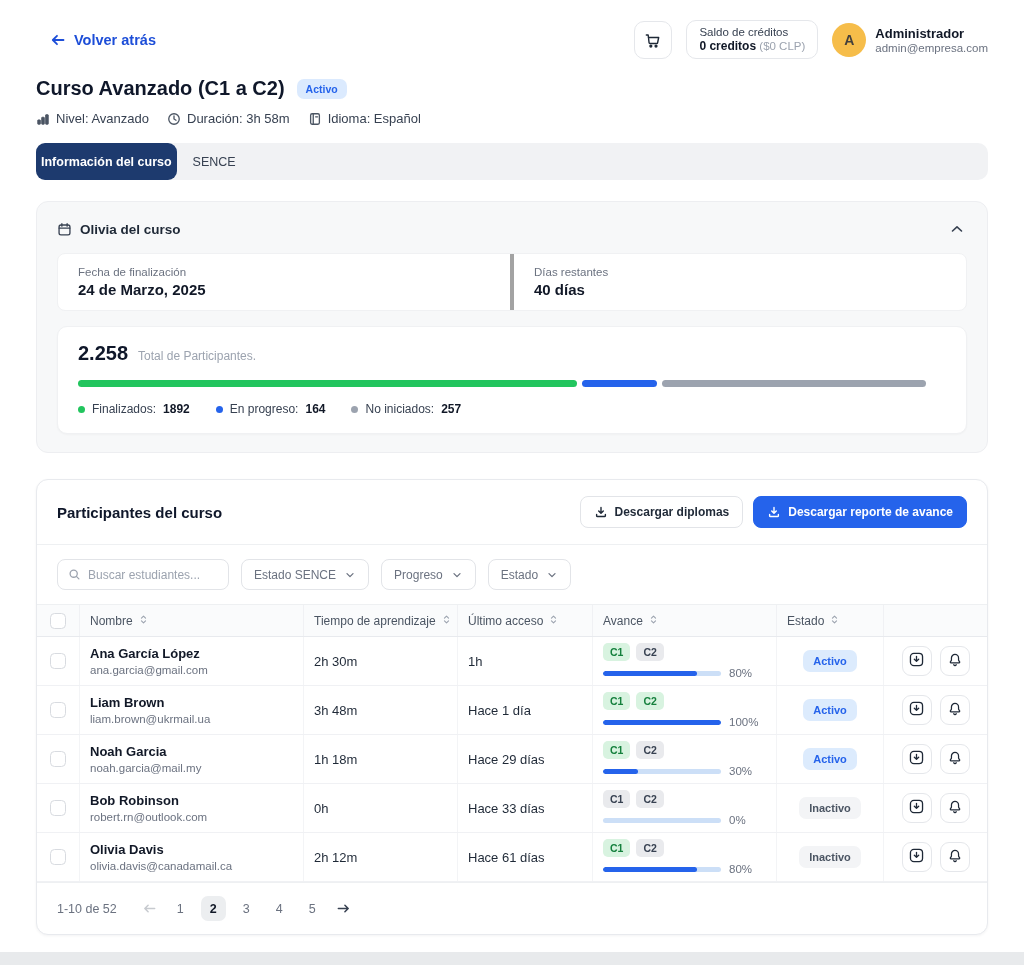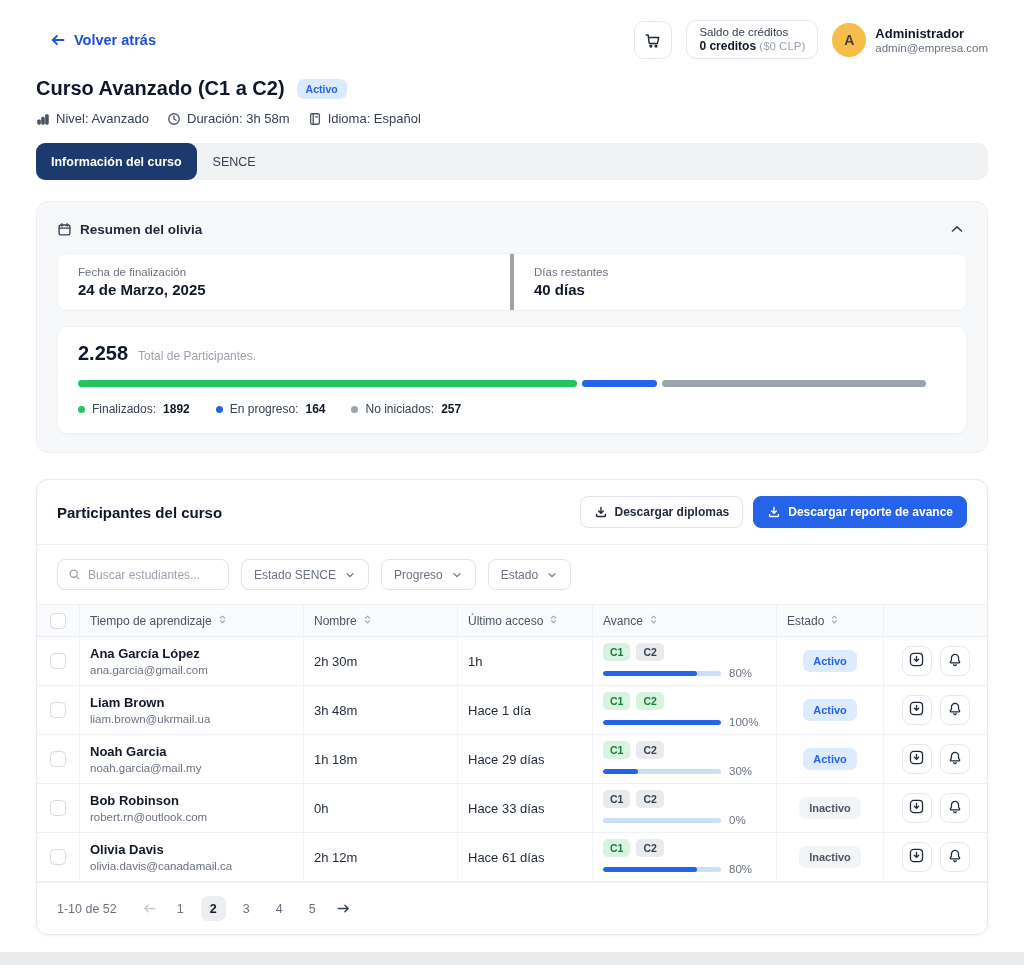--- a/index.html
+++ b/index.html
@@ -27,21 +27,21 @@
   .title-row { display:flex; align-items:center; gap:12px; margin-top:18px; }
   .course-title { font-size:20px; font-weight:bold; color:#0f172a; }
   .badge-blue { background:#dbeafe; color:#2563eb; font-size:10.5px; font-weight:bold; padding:4px 9px; border-radius:7px; }
   .meta-row { display:flex; align-items:center; gap:18px; margin-top:11px; font-size:13px; color:#374151; }
   .meta-item { display:flex; align-items:center; gap:6px; }
   .meta-item svg { stroke:#4b5563; }
 
   
   .tabbar { margin-top:17px; background:#f1f2f4; border-radius:10px; display:flex; align-items:center; height:37px; }
   .tab { font-size:12.5px; color:#374151; padding:0 16px; cursor:pointer; height:100%; display:flex; align-items:center; }
-  .tab.active { background:#1d3a6e; color:#fff; font-weight:bold; border-radius:9px; padding:0 15px; }
+  .tab.active { background:#1d3a6e; color:#fff; font-weight:bold; border-radius:9px; padding:0 5px; }
 
   
   .summary-card { margin-top:21px; background:#f7f8f9; border:1px solid #edeef1; border-radius:12px; padding:17px 20px 18px; }
   .summary-head { display:flex; justify-content:space-between; align-items:center; }
   .summary-title { display:flex; align-items:center; gap:8px; font-size:13.5px; font-weight:bold; color:#1f2937; }
   .summary-title svg { stroke:#374151; }
   .collapse-btn { cursor:pointer; display:flex; padding:2px; }
   .dates-card { background:#fff; border-radius:8px; margin-top:14px; display:flex; border:1px solid #f0f1f3; }
   .date-col { flex:1; padding:12px 20px; }
   .date-col + .date-col { border-left:4px solid #a3a3a3; }
@@ -205,21 +205,21 @@
 
     <div class="summary-card">
       <div class="summary-head">
         <div class="summary-title">
           <span style="display:flex;">
               <svg width="15" height="15" viewBox="0 0 16 16" fill="none" stroke-width="1.4" stroke-linecap="round">
                 <rect x="2.2" y="3.2" width="11.6" height="10.6" rx="2"></rect>
                 <path d="M5.2 1.8v2.6M10.8 1.8v2.6M2.4 6.6h11.2"></path>
               </svg>
             </span>
-          <span>Resumen del olivia</span>
+          <span>Olivia del curso</span>
         </div>
         <div class="collapse-btn">
           <span style="display:flex;">
               <svg width="16" height="16" viewBox="0 0 16 16" fill="none" stroke="#374151" stroke-width="1.6" stroke-linecap="round" stroke-linejoin="round">
                 <path d="M3.5 10 8 5.8l4.5 4.2"></path>
               </svg>
             </span>
         </div>
       </div>
 
@@ -323,28 +323,28 @@
               </svg>
             </span>
         </div>
       </div>
 
       <div id="table-head" class="grid-row thead">
           <div class="th center">
             <span class="checkbox"></span>
           </div>
           <div class="th">
-            <span>Tiempo de aprendizaje</span>
+            <span>Nombre</span>
             <span><svg width="11" height="11" viewBox="0 0 16 16" fill="none" stroke-width="1.6" stroke-linecap="round" stroke-linejoin="round">
                 <path d="m5 6 3-3 3 3"></path>
                 <path d="m5 10 3 3 3-3"></path>
               </svg></span>
           </div>
           <div class="th">
-            <span>Nombre</span>
+            <span>Tiempo de aprendizaje</span>
             <span><svg width="11" height="11" viewBox="0 0 16 16" fill="none" stroke-width="1.6" stroke-linecap="round" stroke-linejoin="round">
                 <path d="m5 6 3-3 3 3"></path>
                 <path d="m5 10 3 3 3-3"></path>
               </svg></span>
           </div>
           <div class="th">
             <span>Último acceso</span>
             <span><svg width="11" height="11" viewBox="0 0 16 16" fill="none" stroke-width="1.6" stroke-linecap="round" stroke-linejoin="round">
                 <path d="m5 6 3-3 3 3"></path>
                 <path d="m5 10 3 3 3-3"></path>

